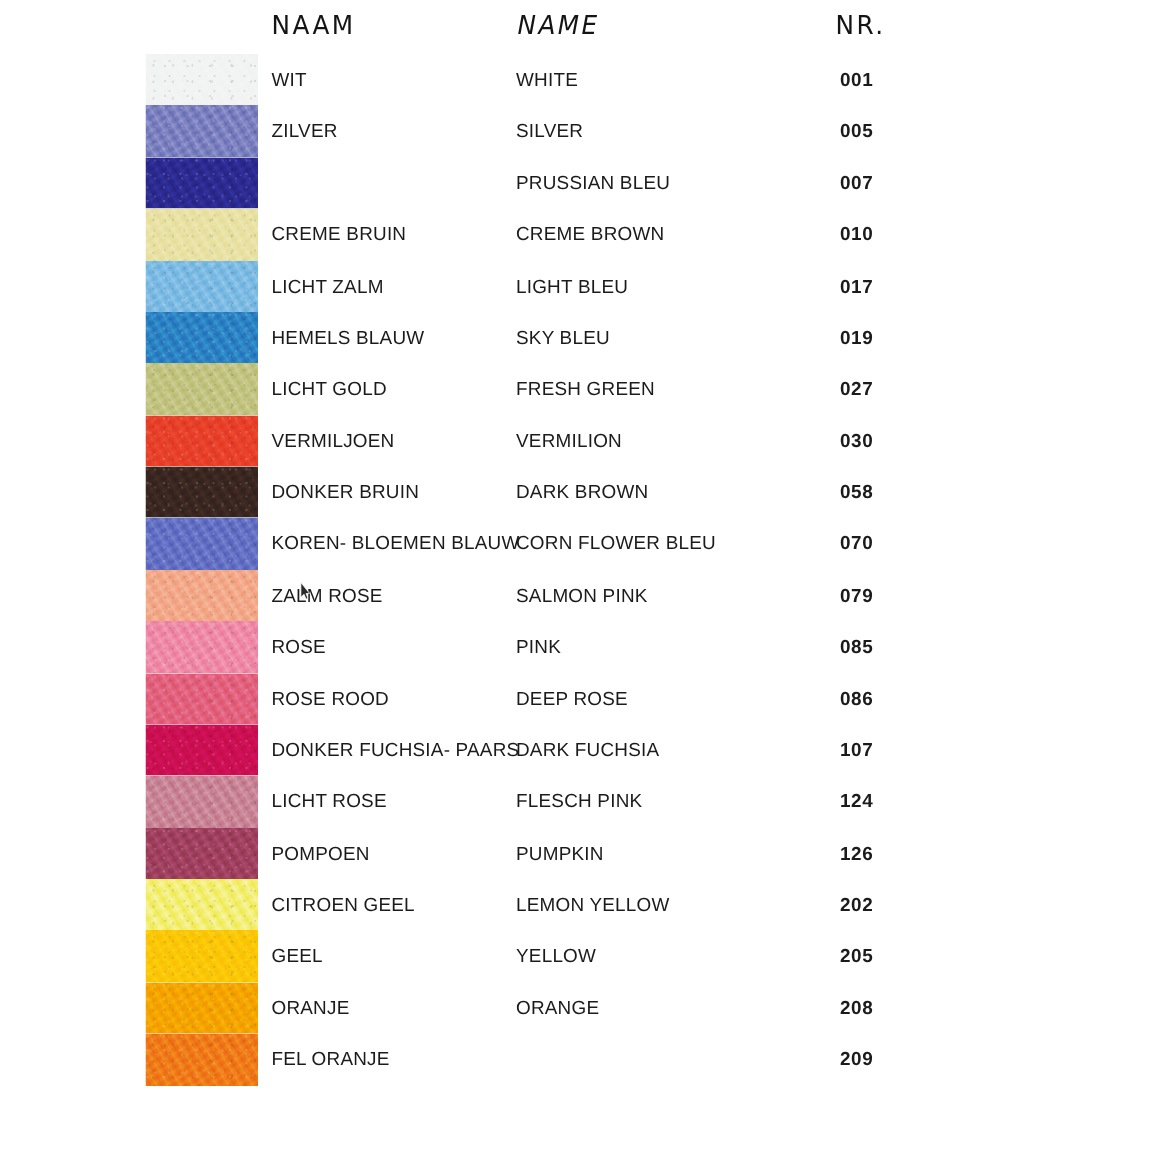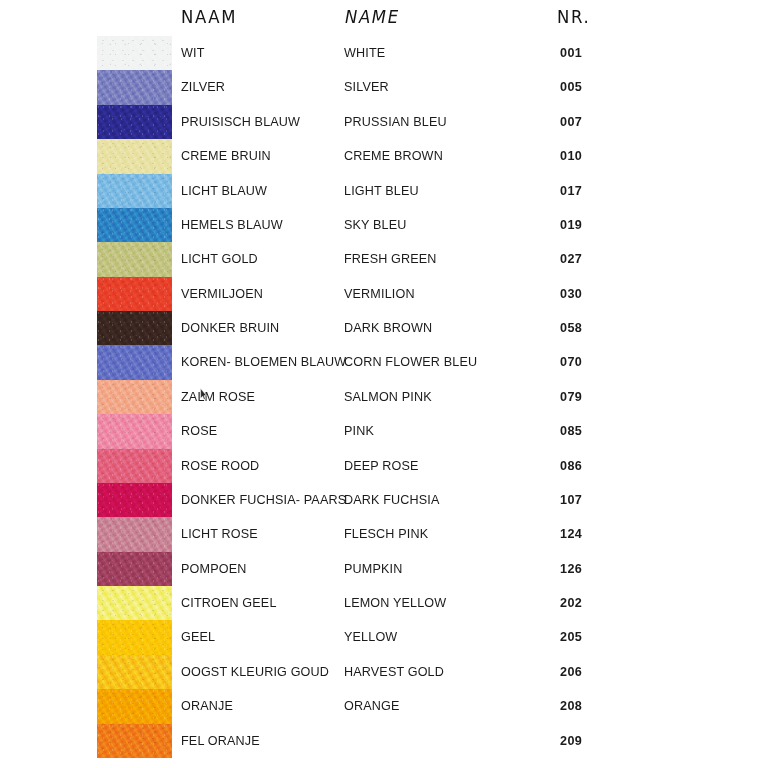--- a/index.html
+++ b/index.html
@@ -189,41 +189,40 @@
         <div class="cell c-nl">ZILVER</div>
         <div class="cell c-en">SILVER</div>
         <div class="cell c-nr">005</div>
       </div>
       <div class="row">
         <div class="swatch">
           <div class="base" style="background: rgb(44, 42, 144);"></div>
           <div class="tex"></div>
           <div class="grain"></div>
         </div>
-        <div class="cell c-nl">PRUISISCH BLAUW</div>
         <div class="cell c-en">PRUSSIAN BLEU</div>
         <div class="cell c-nr">007</div>
       </div>
       <div class="row">
         <div class="swatch">
           <div class="base" style="background: rgb(233, 226, 164);"></div>
           <div class="tex"></div>
           <div class="grain"></div>
         </div>
         <div class="cell c-nl">CREME BRUIN</div>
         <div class="cell c-en">CREME BROWN</div>
         <div class="cell c-nr">010</div>
       </div>
       <div class="row">
         <div class="swatch">
           <div class="base" style="background: rgb(124, 187, 228);"></div>
           <div class="tex"></div>
           <div class="grain"></div>
         </div>
-        <div class="cell c-nl">LICHT BLAUW</div>
+        <div class="cell c-nl">LICHT ZALM</div>
         <div class="cell c-en">LIGHT BLEU</div>
         <div class="cell c-nr">017</div>
       </div>
       <div class="row">
         <div class="swatch">
           <div class="base" style="background: rgb(43, 130, 196);"></div>
           <div class="tex"></div>
           <div class="grain"></div>
         </div>
         <div class="cell c-nl">HEMELS BLAUW</div>
@@ -344,30 +343,20 @@
         <div class="swatch">
           <div class="base" style="background: rgb(251, 199, 6);"></div>
           <div class="tex"></div>
           <div class="grain"></div>
         </div>
         <div class="cell c-nl">GEEL</div>
         <div class="cell c-en">YELLOW</div>
         <div class="cell c-nr">205</div>
       </div>
       <div class="row">
-        <div class="swatch slub">
-          <div class="base" style="background: rgb(248, 198, 27);"></div>
-          <div class="tex"></div>
-          <div class="grain"></div>
-        </div>
-        <div class="cell c-nl">OOGST  KLEURIG GOUD</div>
-        <div class="cell c-en">HARVEST GOLD</div>
-        <div class="cell c-nr">206</div>
-      </div>
-      <div class="row">
         <div class="swatch">
           <div class="base" style="background: rgb(245, 164, 0);"></div>
           <div class="tex"></div>
           <div class="grain"></div>
         </div>
         <div class="cell c-nl">ORANJE</div>
         <div class="cell c-en">ORANGE</div>
         <div class="cell c-nr">208</div>
       </div>
       <div class="row">

